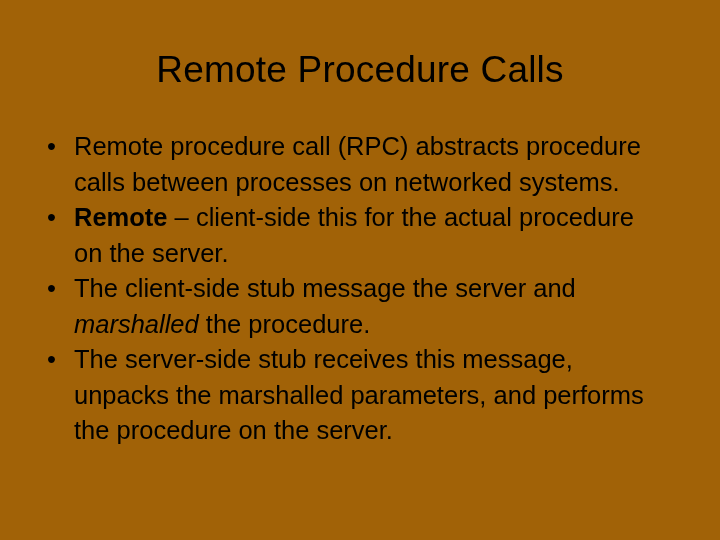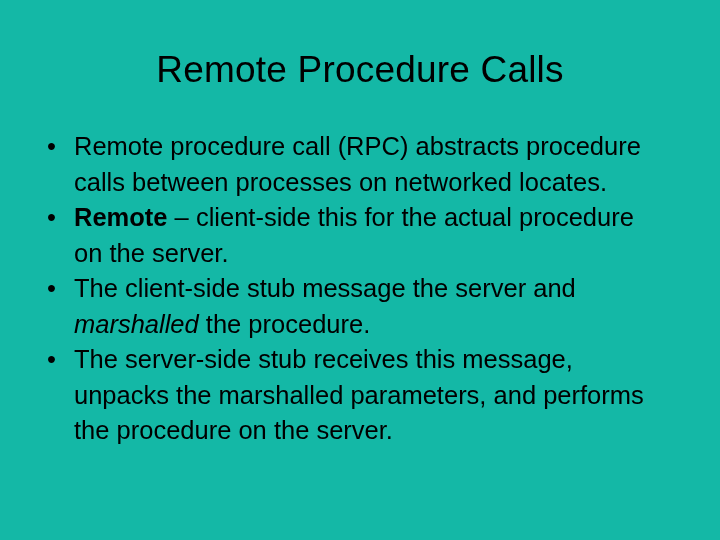--- a/index.html
+++ b/index.html
@@ -11,21 +11,21 @@
     height: 540px;
     background: #ffffff;
     font-family: "Liberation Sans", sans-serif;
     color: #000000;
     overflow: hidden;
   }
   .slide {
     position: relative;
     width: 720px;
     height: 540px;
-    background: #14b8a6;
+    background: #a16207;
   }
   .slide-title {
     position: absolute;
     left: 0;
     top: 48px;
     width: 720px;
     text-align: center;
     font-size: 37px;
     line-height: 44px;
     font-weight: 400;
@@ -67,21 +67,21 @@
 <body>
 
 <div class="slide">
 
   <div class="slide-title">Remote Procedure Calls</div>
 
   <div class="body-block">
 
     <div class="bullet-item">
       <span class="bullet-marker">•</span>
-      <span class="run-normal">Remote procedure call (RPC) abstracts procedure calls between processes on networked locates.</span>
+      <span class="run-normal">Remote procedure call (RPC) abstracts procedure calls between processes on networked systems.</span>
     </div>
 
     <div class="bullet-item">
       <span class="bullet-marker">•</span>
       <span class="run-bold">Remote</span><span class="run-normal"> – client-side this for the actual procedure on the server.</span>
     </div>
 
     <div class="bullet-item">
       <span class="bullet-marker">•</span>
       <span class="run-normal">The client-side stub message the server and </span><span class="run-italic">marshalled</span><span class="run-normal"> the procedure.</span>

